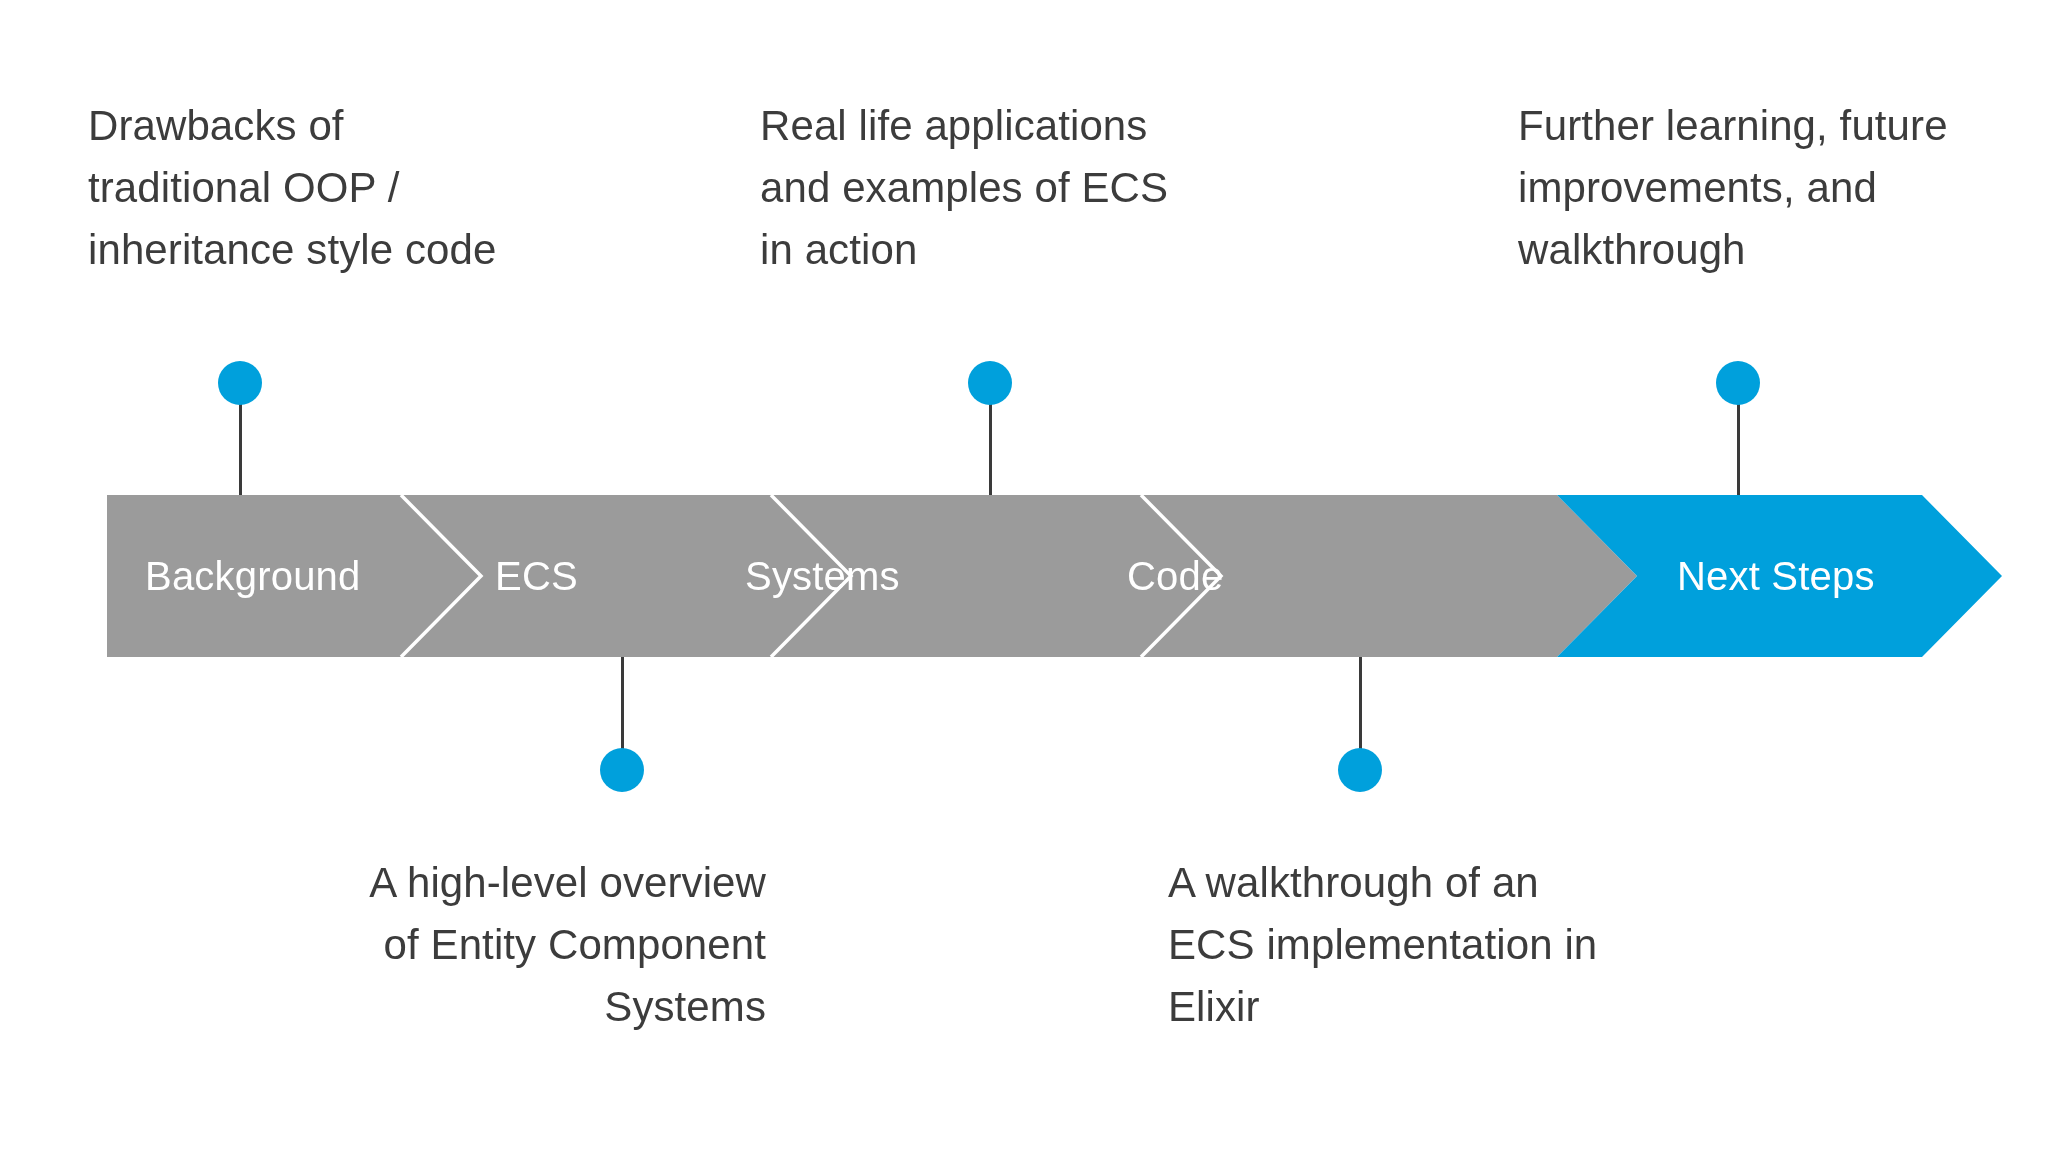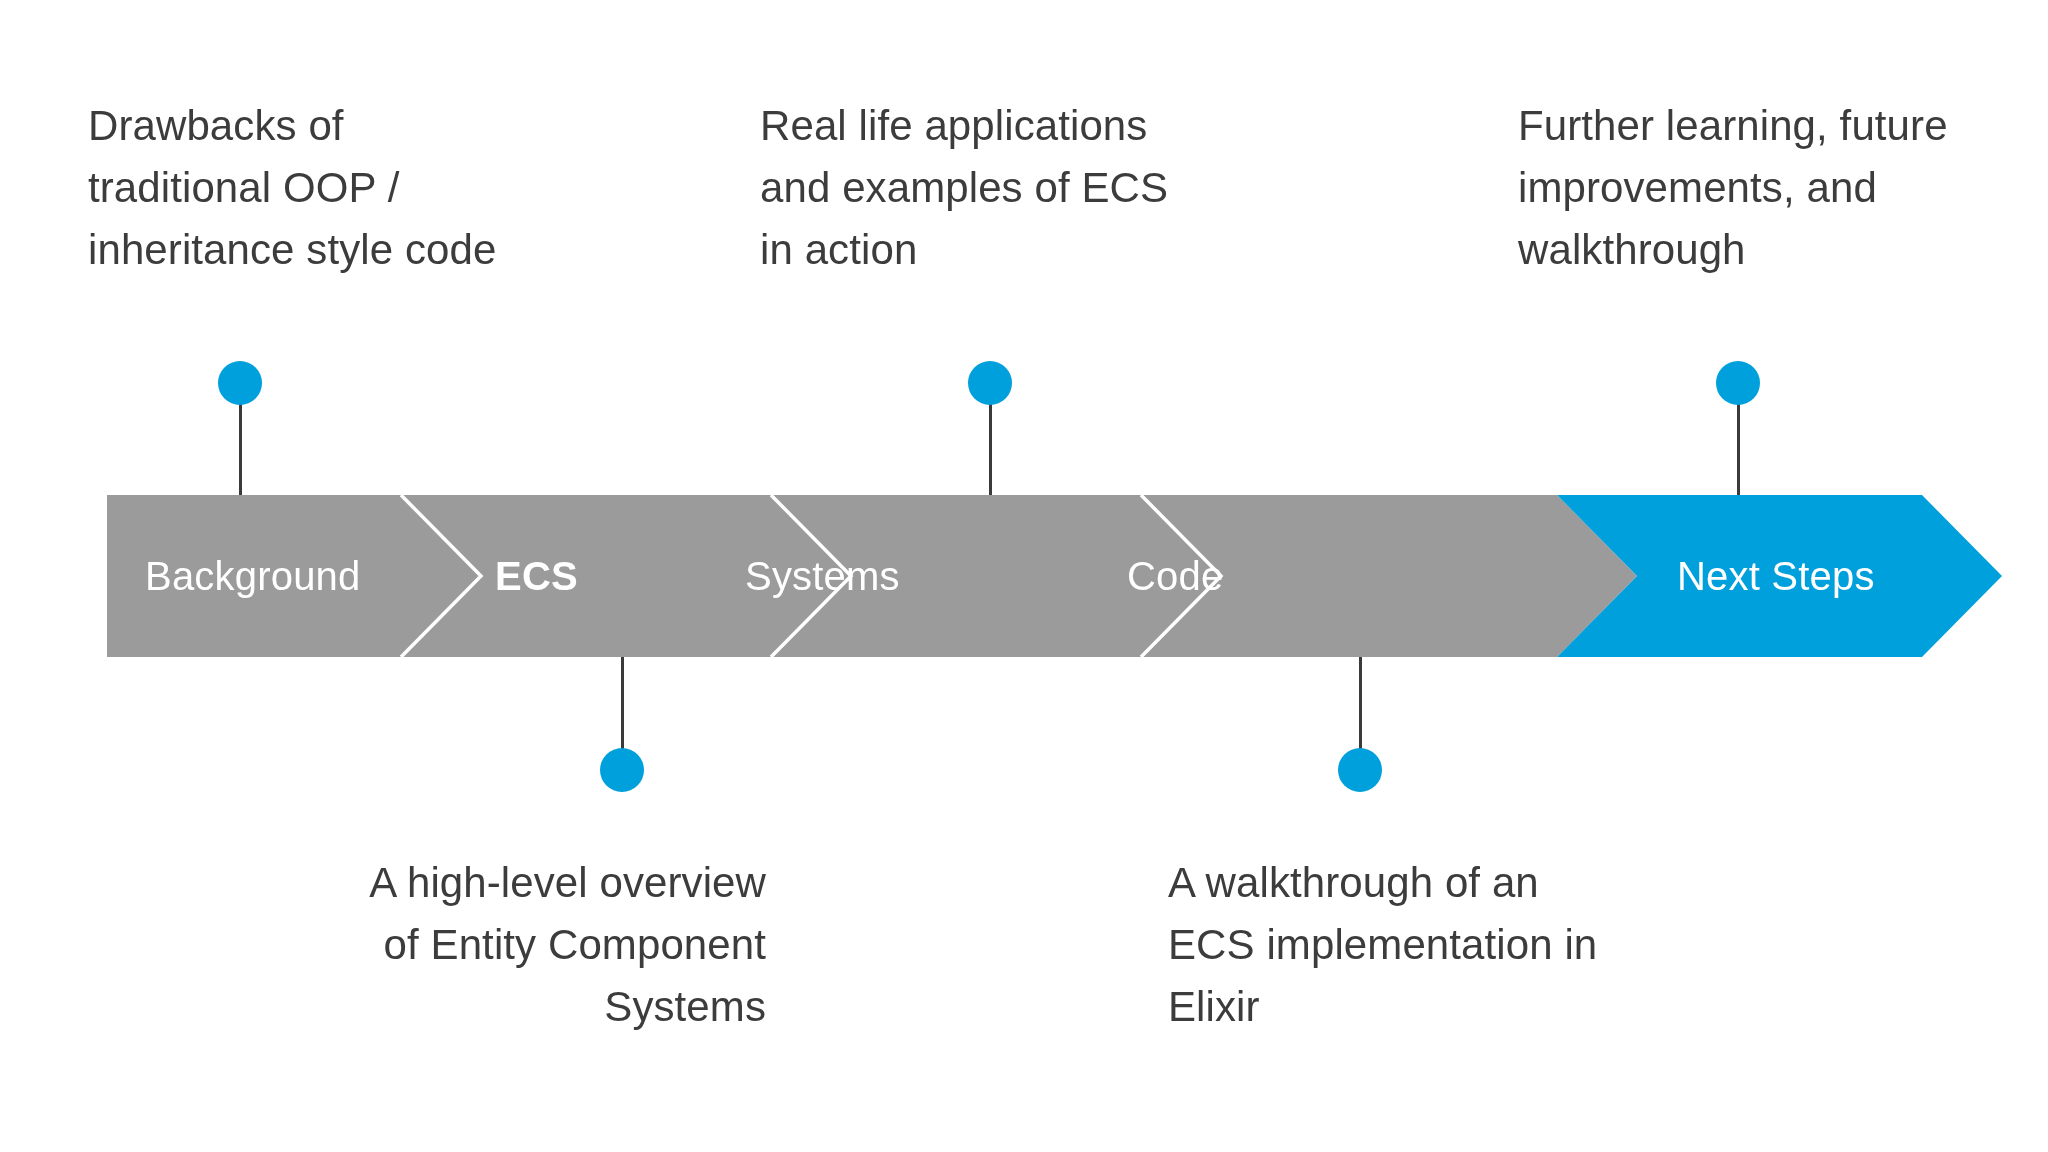--- a/index.html
+++ b/index.html
@@ -123,21 +123,21 @@
 
       <path d="M1450,0 L1815,0 L1895,81 L1815,162 L1450,162 L1530,81 Z" fill="#00a0dc"></path>
 
       <polyline points="294,0 374,81 294,162" fill="none" stroke="#ffffff" stroke-width="3.5"></polyline>
       <polyline points="664,0 744,81 664,162" fill="none" stroke="#ffffff" stroke-width="3.5"></polyline>
       <polyline points="1034,0 1114,81 1034,162" fill="none" stroke="#ffffff" stroke-width="3.5"></polyline>
     </svg>
 
     <div class="seg-label" style="left:38px;">Background</div>
 
-    <div class="seg-label" style="left:388px;font-weight:bold;">ECS</div>
+    <div class="seg-label" style="left:388px;">ECS</div>
 
     <div class="seg-label" style="left:638px;">Systems</div>
 
     <div class="seg-label" style="left:1570px;">Next Steps</div>
 
     <div class="seg-label" style="left:1020px;">Code</div>
   </div>
 
 </div>
 

